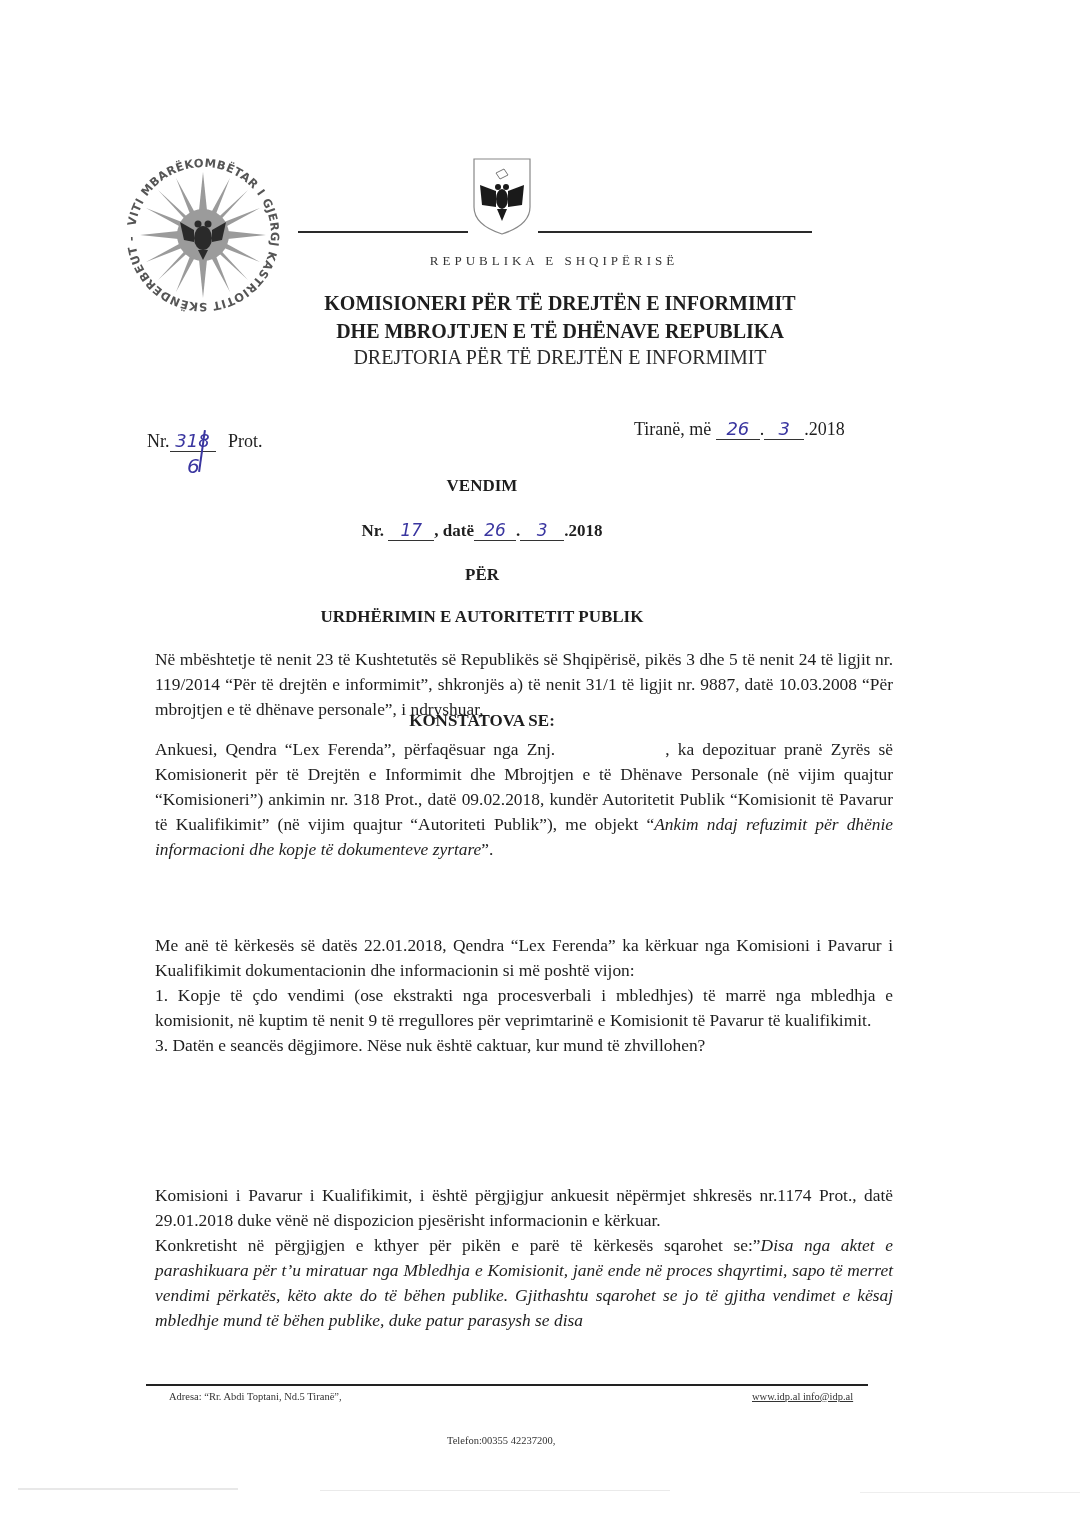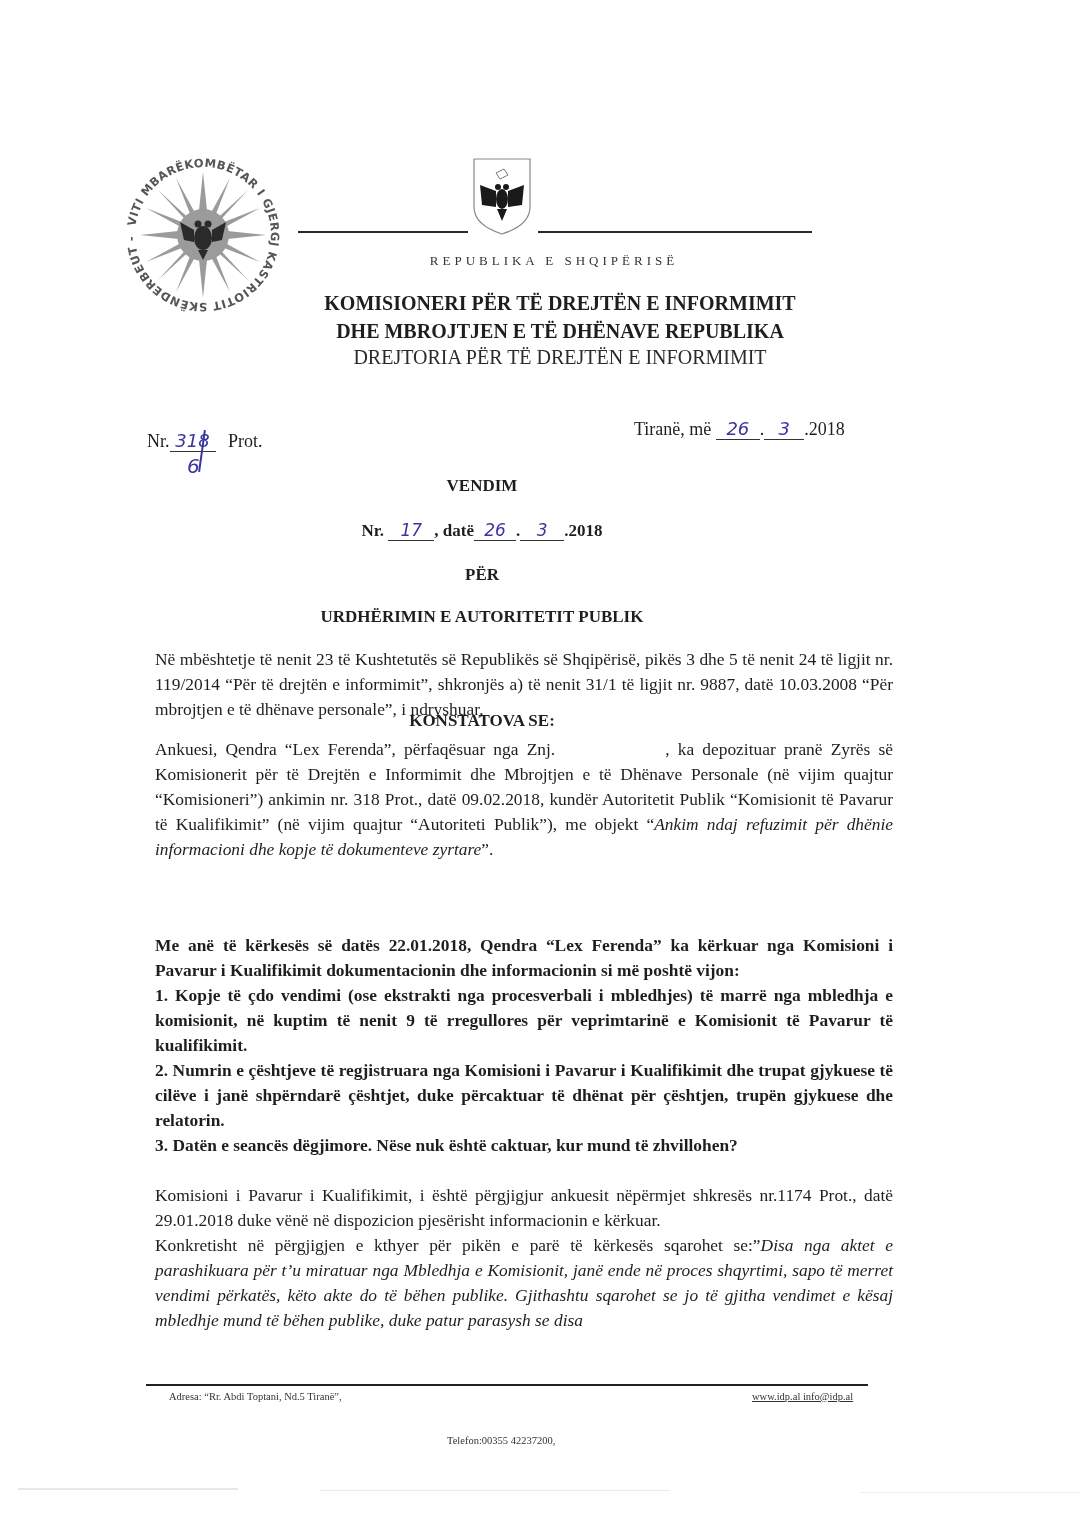--- a/index.html
+++ b/index.html
@@ -28,21 +28,21 @@
   .center { left: 0; width: 924px; text-align: center; }
   .vendim { top: 476px; font-size: 17px; font-weight: bold; padding-left: 40px; box-sizing: border-box; }
   .nrdate { top: 520px; font-size: 17px; font-weight: bold; padding-left: 40px; box-sizing: border-box; }
   .per { top: 565px; font-size: 17px; font-weight: bold; padding-left: 40px; box-sizing: border-box; }
   .urdh { top: 607px; font-size: 17px; font-weight: bold; padding-left: 40px; box-sizing: border-box; }
   .konst { top: 711px; font-size: 17px; font-weight: bold; padding-left: 40px; box-sizing: border-box; }
 
   .para { left: 155px; width: 738px; font-size: 17.4px; line-height: 25px; text-align: justify; }
   .p1 { top: 647px; }
   .p2 { top: 737px; }
-  .p3 { top: 933px; text-align: left; font-weight: bold; }
+  .p3 { top: 933px; text-align: left; }
   .p3 .just { text-align: justify; }
   .p4 { top: 1183px; }
   .it { font-style: italic; }
   .gap { display: inline-block; width: 110px; }
 
   .foot-line { left: 146px; top: 1384px; width: 722px; height: 2px; background: #222; }
   .footer { top: 1391px; font-size: 10.5px; color: #333; }
   .f-addr { left: 150px; margin-left: 19px; }
   .f-tel { left: 447px; margin-top: 44px; }
   .f-web { left: 752px; text-decoration: underline; }
@@ -135,21 +135,20 @@
 <div class="abs para p1">Në mbështetje të nenit 23 të Kushtetutës së Republikës së Shqipërisë, pikës 3 dhe 5 të nenit 24 të ligjit nr. 119/2014 “Për të drejtën e informimit”, shkronjës a) të nenit 31/1 të ligjit nr. 9887, datë 10.03.2008 “Për mbrojtjen e të dhënave personale”, i ndryshuar,</div>
 <div class="abs center konst">KONSTATOVA SE:</div>
 
 <div class="abs para p2">
   <span>Ankuesi, Qendra “Lex Ferenda”, përfaqësuar nga Znj.</span><span class="gap"></span><span>, ka depozituar pranë Zyrës së Komisionerit për të Drejtën e Informimit dhe Mbrojtjen e të Dhënave Personale (në vijim quajtur “Komisioneri”) ankimin nr. 318 Prot., datë 09.02.2018, kundër Autoritetit Publik “Komisionit të Pavarur të Kualifikimit” (në vijim quajtur “Autoriteti Publik”), me objekt “</span><span class="it">Ankim ndaj refuzimit për dhënie informacioni dhe kopje të dokumenteve zyrtare</span><span>”.</span>
 </div>
 
 <div class="abs para p3">
   <div class="just">Me anë të kërkesës së datës 22.01.2018, Qendra “Lex Ferenda” ka kërkuar nga Komisioni i Pavarur i Kualifikimit dokumentacionin dhe informacionin si më poshtë vijon:</div>
   <div class="just">1. Kopje të çdo vendimi (ose ekstrakti nga procesverbali i mbledhjes) të marrë nga mbledhja e komisionit, në kuptim të nenit 9 të rregullores për veprimtarinë e Komisionit të Pavarur të kualifikimit.</div>
-  <div class="just">2. Numrin e çështjeve të regjistruara nga Komisioni i Pavarur i Kualifikimit dhe trupat gjykuese të cilëve i janë shpërndarë çështjet, duke përcaktuar të dhënat për çështjen, trupën gjykuese dhe relatorin.</div>
   <div>3. Datën e seancës dëgjimore. Nëse nuk është caktuar, kur mund të zhvillohen?</div>
 </div>
 
 <div class="abs para p4">
   <div>Komisioni i Pavarur i Kualifikimit, i është përgjigjur ankuesit nëpërmjet shkresës nr.1174 Prot., datë 29.01.2018 duke vënë në dispozicion pjesërisht informacionin e kërkuar.</div>
   <div>
     <span>Konkretisht në përgjigjen e kthyer për pikën e parë të kërkesës sqarohet se:”</span><span class="it">Disa nga aktet e parashikuara për t’u miratuar nga Mbledhja e Komisionit, janë ende në proces shqyrtimi, sapo të merret vendimi përkatës, këto akte do të bëhen publike. Gjithashtu sqarohet se jo të gjitha vendimet e kësaj mbledhje mund të bëhen publike, duke patur parasysh se disa</span>
   </div>
 </div>
 

